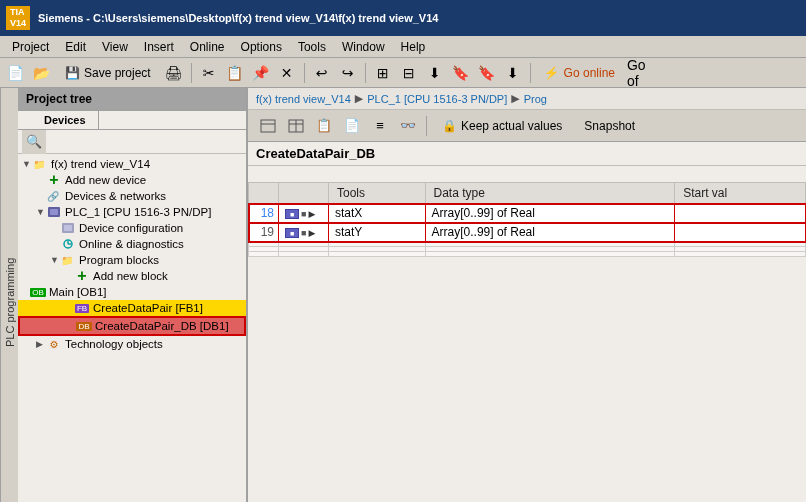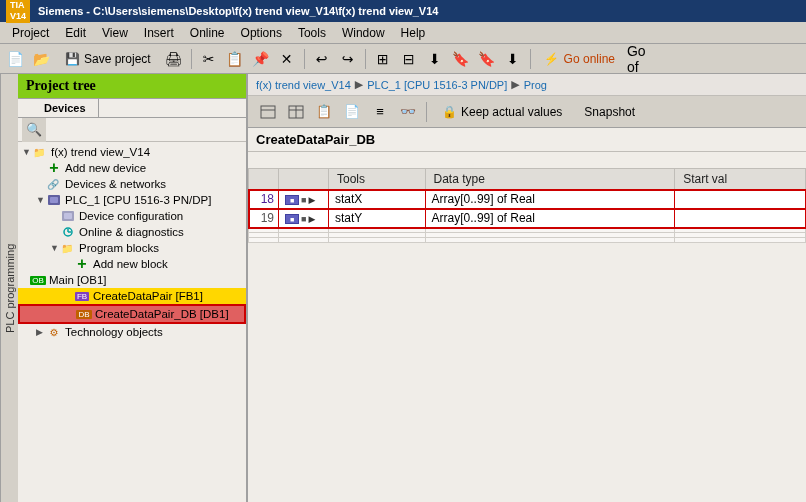--- a/index.html
+++ b/index.html
@@ -2,21 +2,21 @@
 <html><head>
   <meta charset="utf-8">
   <style>
     * { margin: 0; padding: 0; box-sizing: border-box; }
     body { width: 806px; height: 502px; overflow: hidden; font-family: Arial, sans-serif; font-size: 12px; background: #d4d0c8; }
 
     
     .title-bar {
       background: #1a3a6b;
       color: white;
-      height: 22px;
+      height: 36px;
       display: flex;
       align-items: center;
       padding: 0 6px;
       font-size: 11px;
       font-weight: bold;
     }
     .title-bar .logo {
       background: #e8a000;
       color: white;
       font-size: 9px;
@@ -103,26 +103,25 @@
     
     .project-tree {
       width: 230px;
       background: #f0ede8;
       border-right: 2px solid #a0a0a0;
       display: flex;
       flex-direction: column;
       overflow: hidden;
     }
     .tree-header {
-      background: #84cc16;
+      background: #a3a3a3;
       padding: 4px 8px;
       font-weight: bold;
-      font-size: 14px;
+      font-size: 12px;
       border-bottom: 1px solid #a0a0a0;
-      font-family: Liberation Serif, serif;
     }
     .tree-tabs {
       display: flex;
       border-bottom: 1px solid #a0a0a0;
     }
     .tree-tab {
       padding: 3px 12px;
       font-size: 11px;
       cursor: pointer;
       background: #d4d0c8;
@@ -478,21 +477,21 @@
             <tr>
               <th style="width:30px"></th>
               <th style="width:50px"></th>
               <th>Tools</th>
               <th>Data type</th>
               <th>Start val</th>
             </tr>
           </thead>
           <tbody id="db-rows">
           <tr style="background: rgb(253, 232, 232); outline: rgb(204, 0, 0) solid 2px; outline-offset: -1px;">
-                <td style="color: #4c1d95; text-align: right; padding-right: 4px; border-color: rgb(204, 0, 0);">18</td>
+                <td style="color: #3b82f6; text-align: right; padding-right: 4px; border-color: rgb(204, 0, 0);">18</td>
                 <td style="border-color: rgb(204, 0, 0);"><span style="display:inline-flex;align-items:center;gap:2px">
       <span style="width:14px;height:10px;background:#6060c0;border:1px solid #4040a0;display:inline-block;font-size:7px;color:white;text-align:center;line-height:10px;">■</span>
       <span style="font-size:9px;color:#555">■</span>
       <span style="font-size:9px;color:#333">▶</span>
     </span></td>
                 <td style="border-color: rgb(204, 0, 0);">statX</td>
                 <td style="border-color: rgb(204, 0, 0);">Array[0..99] of Real</td>
                 <td style="border-color: rgb(204, 0, 0);"></td>
               </tr>
               <tr style="background: rgb(253, 232, 232); outline: rgb(204, 0, 0) solid 2px; outline-offset: -1px;">

